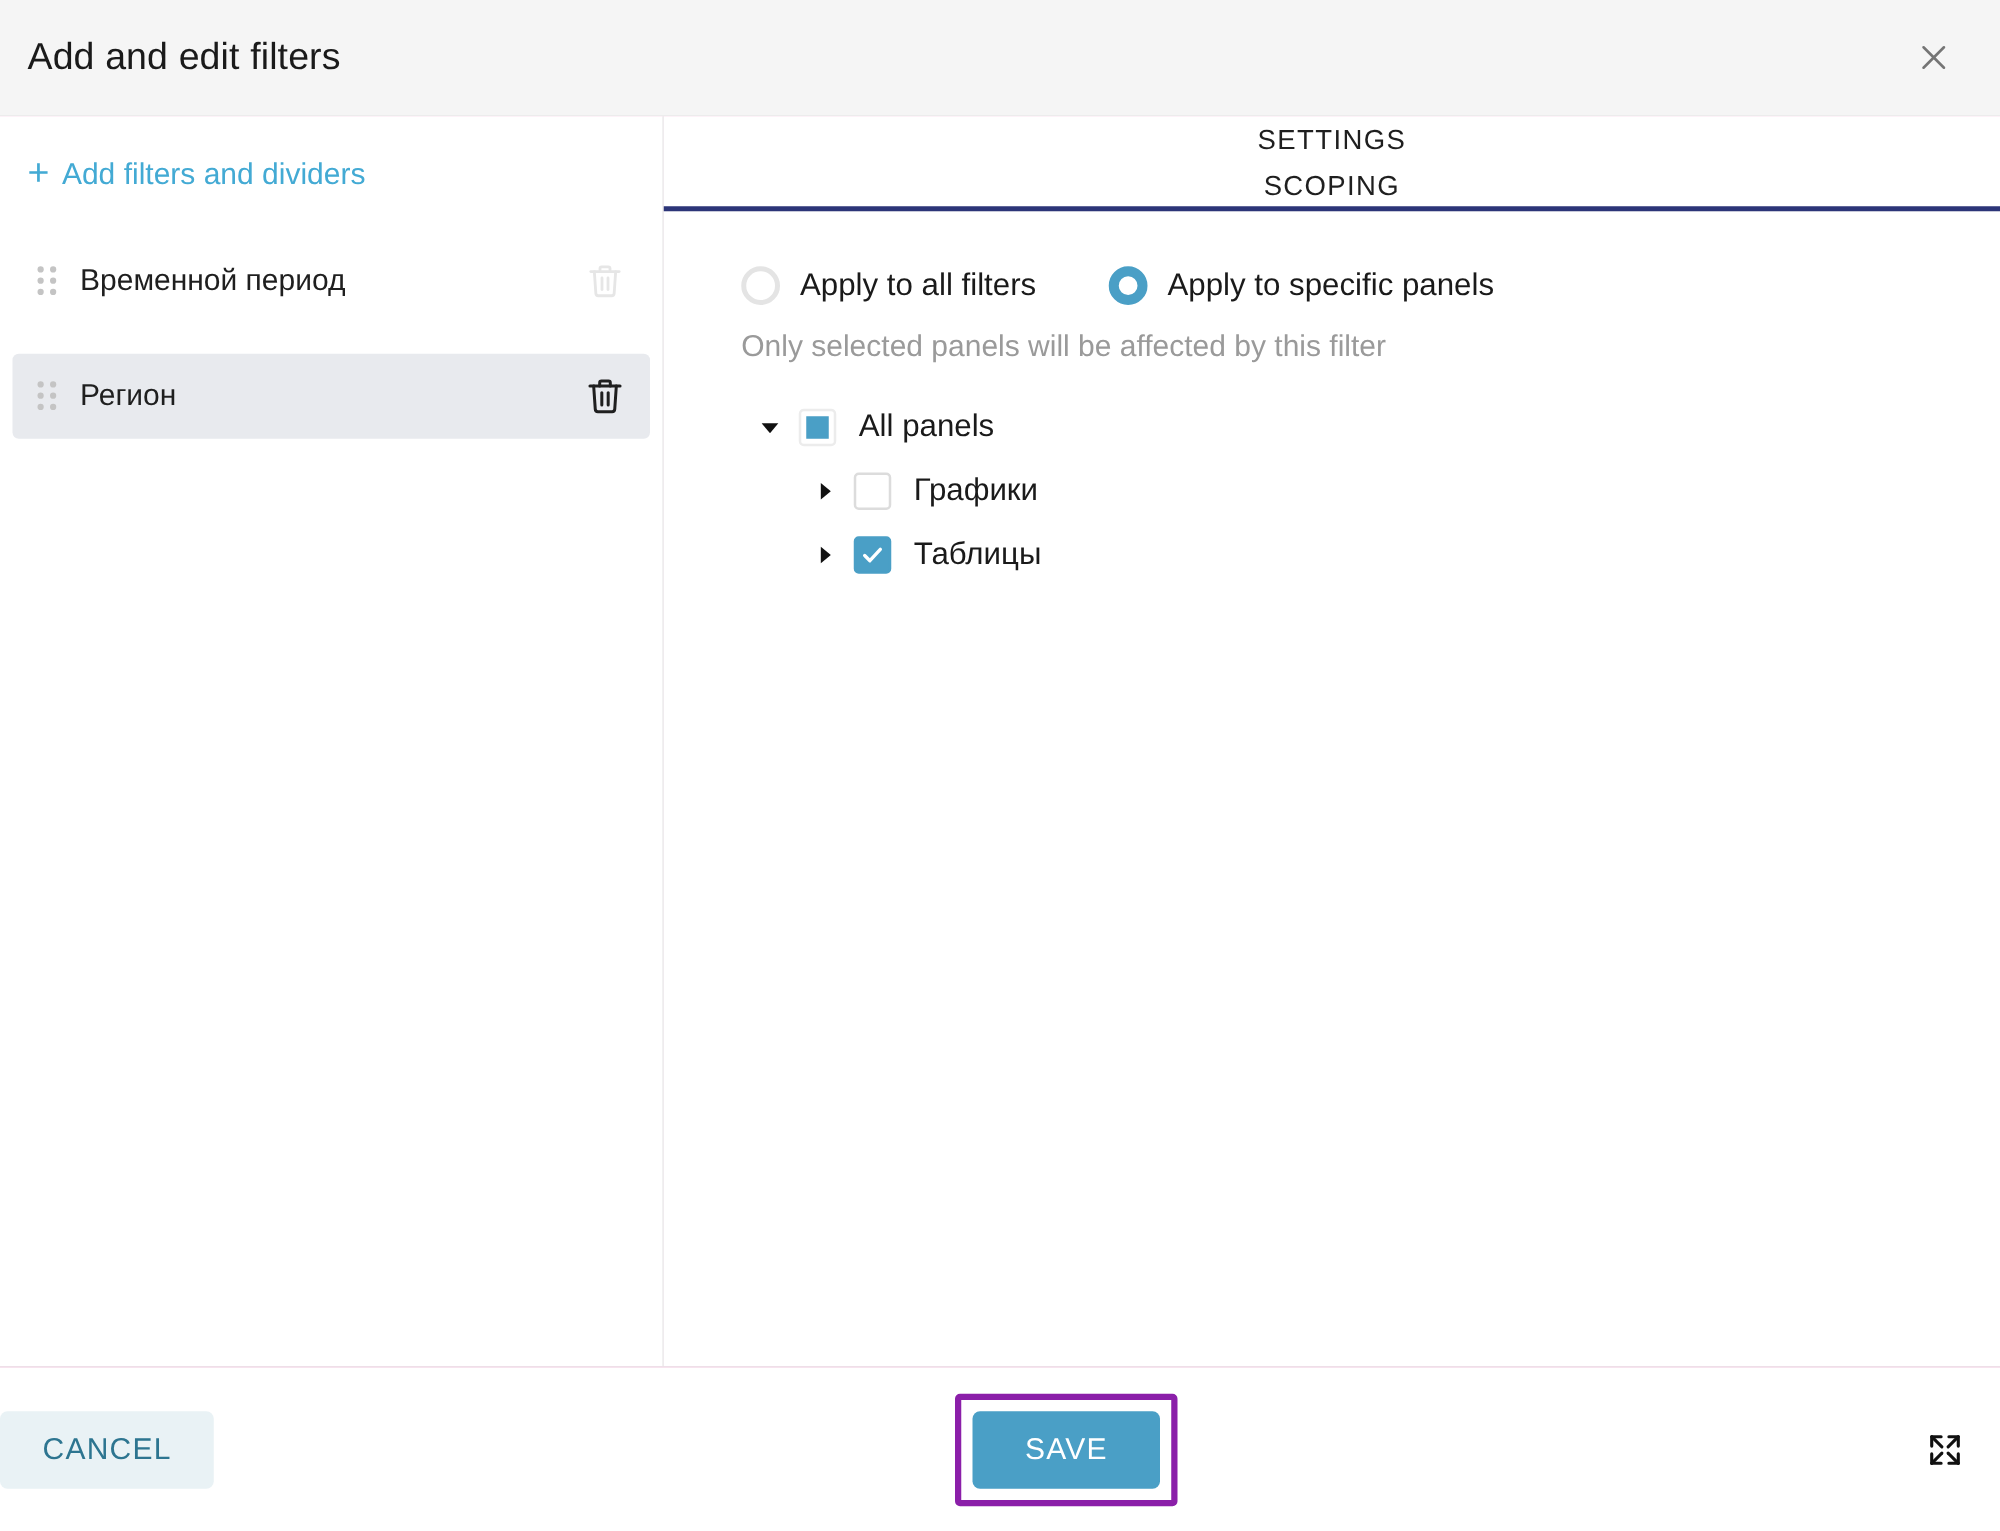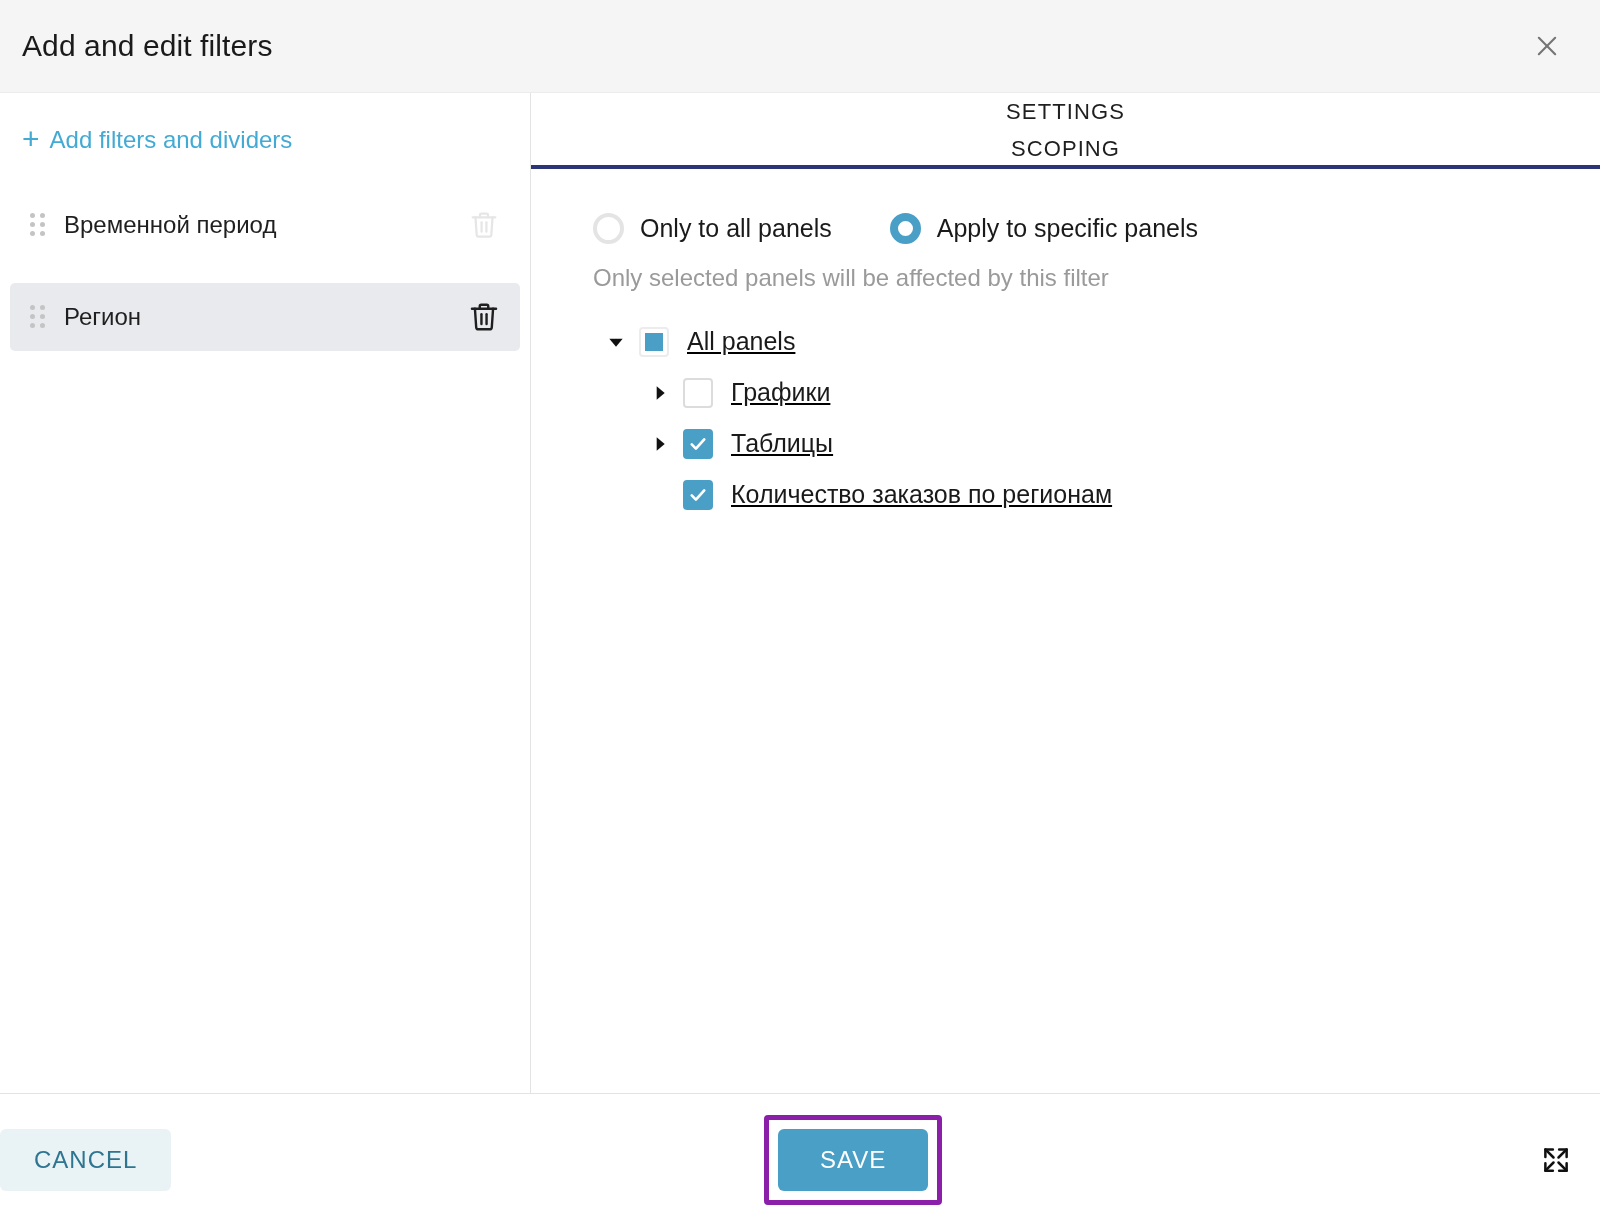--- a/index.html
+++ b/index.html
@@ -197,21 +197,21 @@
   }
   .radio-label { font-size: 25px; color: #1a1a1a; }
 
   .hint {
     font-size: 24px;
     color: #9a9a9a;
     margin-top: 20px;
   }
 
   
-  .tree { margin-top: 24px; text-decoration: underline; }
+  .tree { margin-top: 24px; }
   .tree-node {
     display: flex;
     align-items: center;
     height: 51px;
   }
   .tree-node.level-0 { padding-left: 10px; }
   .tree-node.level-1 { padding-left: 54px; }
   .tree-node.level-1.no-caret { padding-left: 54px; }
 
   .caret {
@@ -369,21 +369,21 @@
       <div class="tabs">
         <div class="tab">SETTINGS</div>
         <div class="tab active">SCOPING</div>
       </div>
 
       <div class="scope-content">
 
         <div class="radio-row">
           <label class="radio-opt">
             <span class="radio"></span>
-            <span class="radio-label">Only to all panels</span>
+            <span class="radio-label">Apply to all filters</span>
           </label>
           <label class="radio-opt">
             <span class="radio checked"></span>
             <span class="radio-label">Apply to specific panels</span>
           </label>
         </div>
 
         <div class="hint">Only selected panels will be affected by this filter</div>
 
         <div class="tree">
@@ -417,29 +417,20 @@
                 </svg>
             </span>
             <span class="cbox checked">
               <svg width="20" height="20" viewBox="0 0 24 24" fill="none" stroke="currentColor" stroke-width="3.2" stroke-linecap="round" stroke-linejoin="round">
                   <polyline points="4.5,12.5 9.5,17.5 19.5,6.5"></polyline>
                 </svg>
             </span>
             <span class="tree-label">Таблицы</span>
           </div>
 
-          <div class="tree-node level-1 no-caret">
-            <span class="caret spacer"></span>
-            <span class="cbox checked">
-              <svg width="20" height="20" viewBox="0 0 24 24" fill="none" stroke="currentColor" stroke-width="3.2" stroke-linecap="round" stroke-linejoin="round">
-                  <polyline points="4.5,12.5 9.5,17.5 19.5,6.5"></polyline>
-                </svg>
-            </span>
-            <span class="tree-label">Количество заказов по регионам</span>
-          </div>
 
         </div>
       </div>
     </div>
   </div>
 
   <div class="dlg-footer">
     <button class="btn btn-cancel">CANCEL</button>
     <span class="save-wrap">
       <button class="btn btn-save">SAVE</button>

